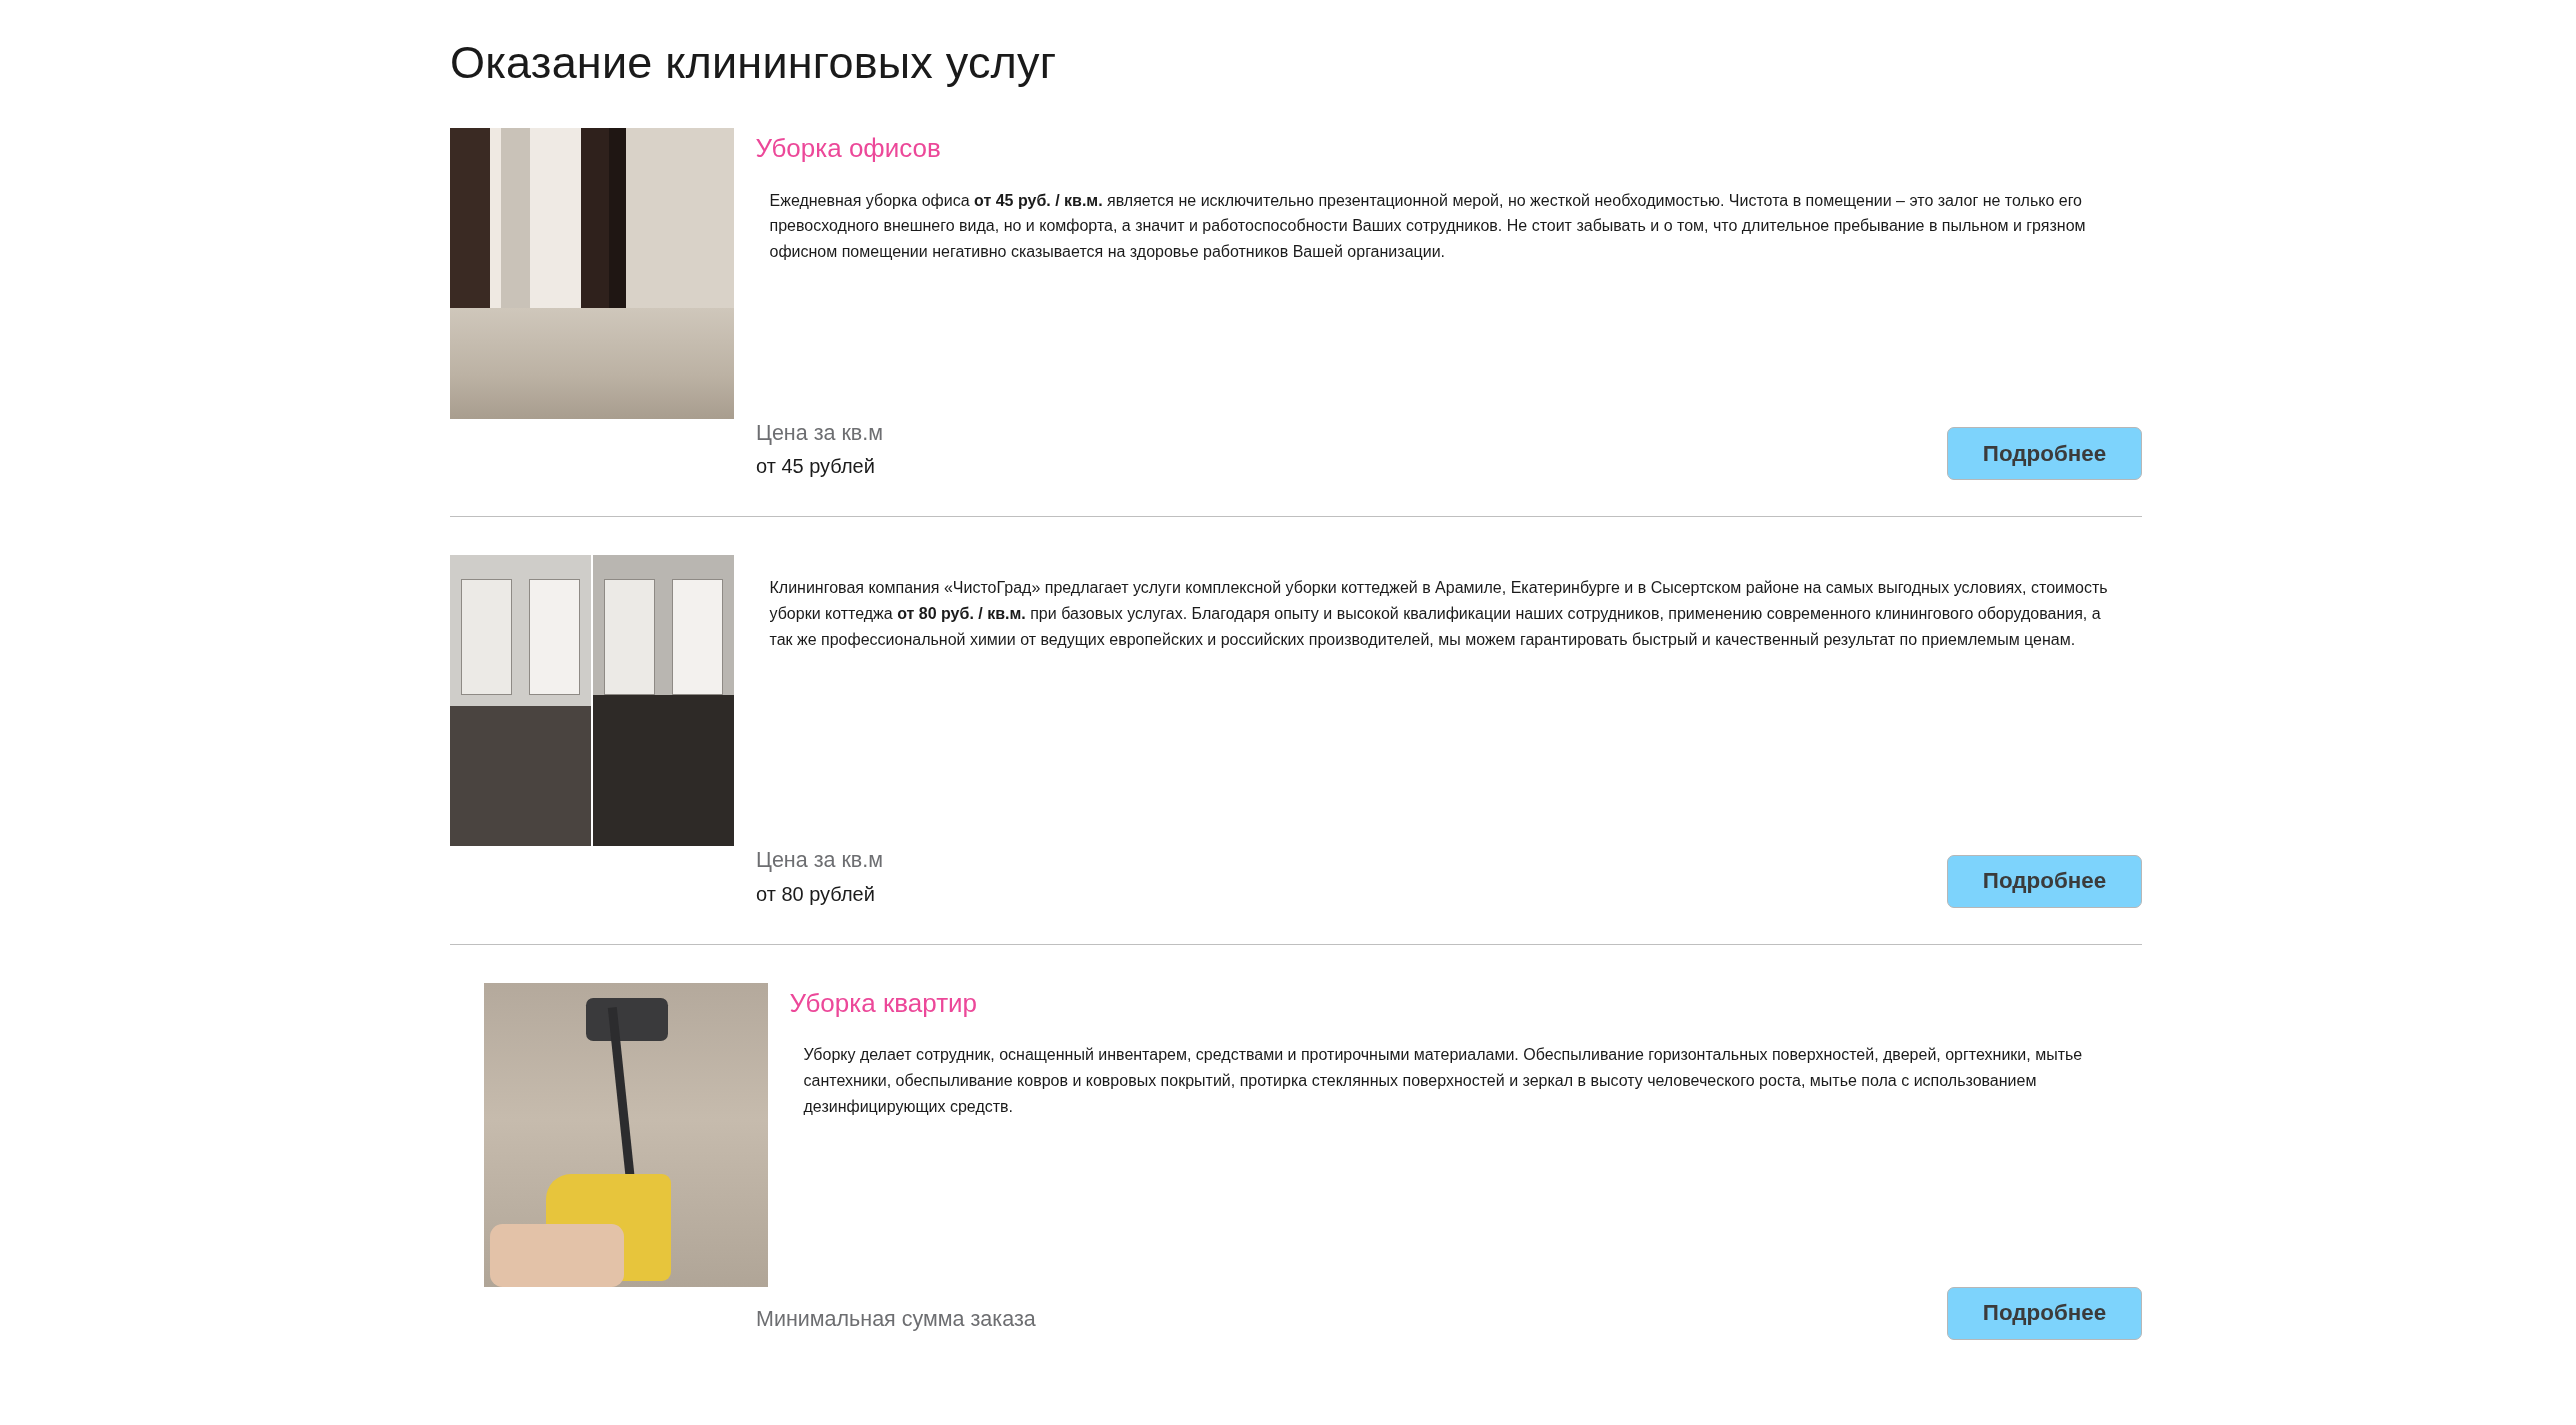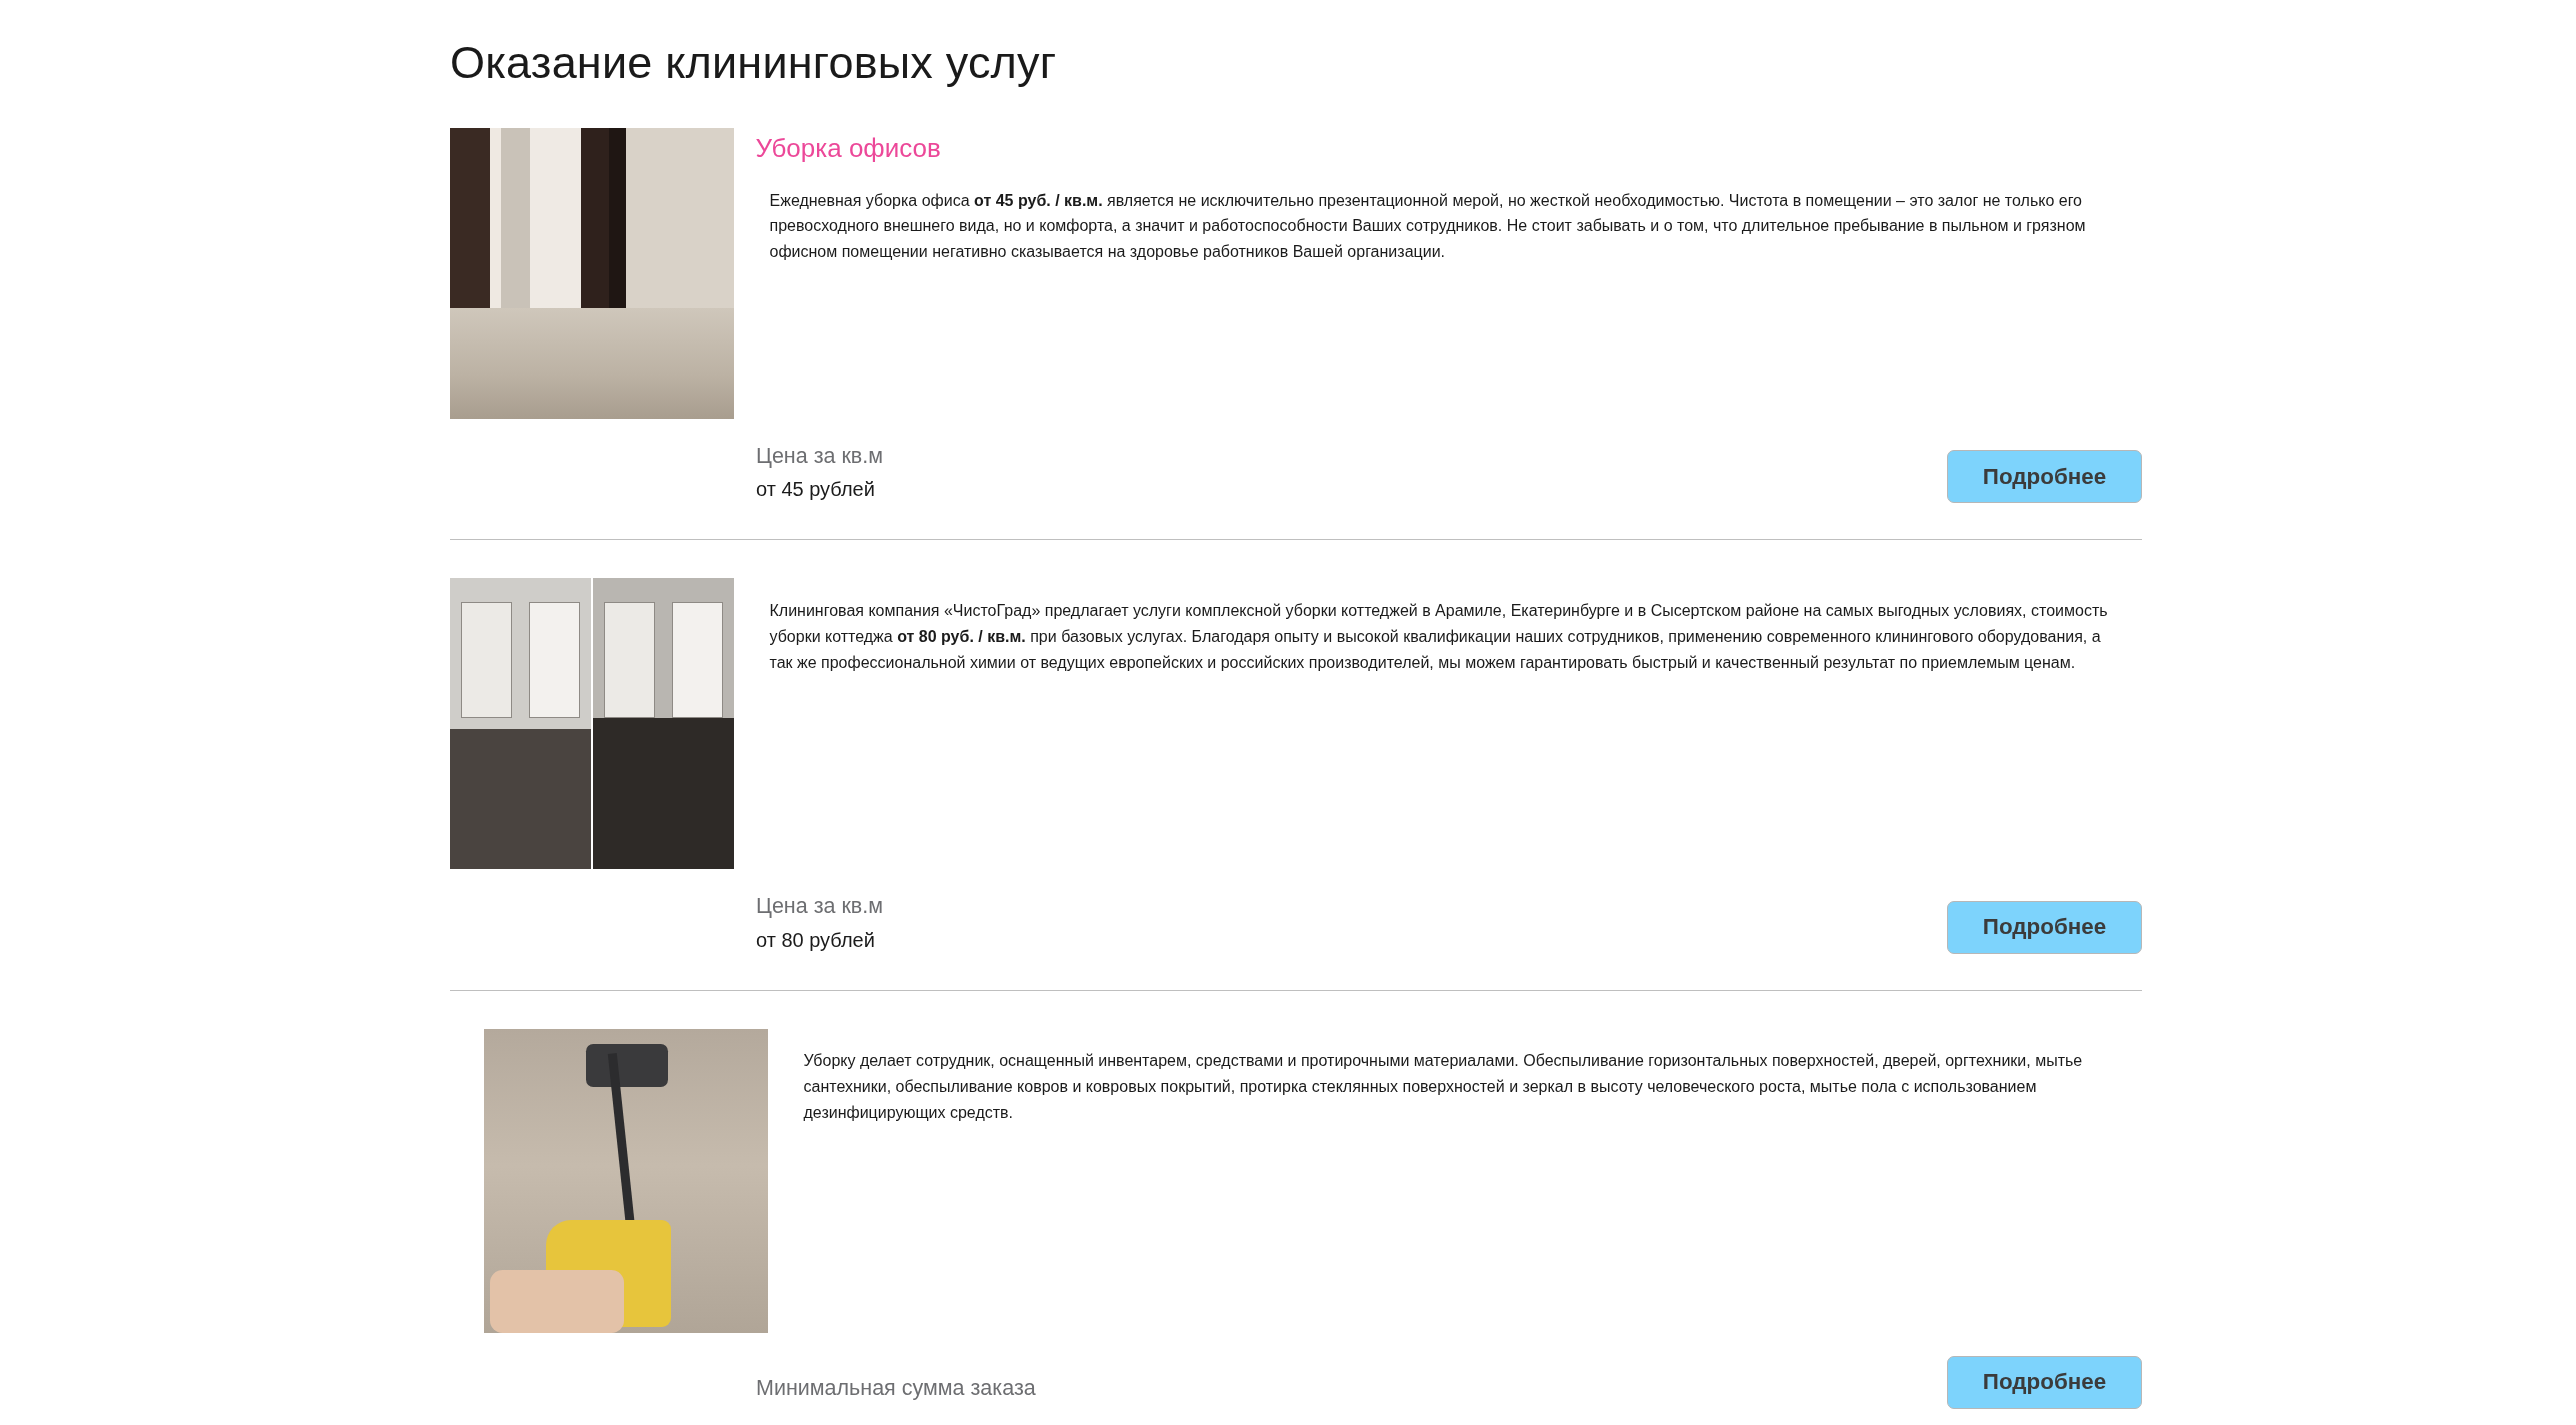--- a/index.html
+++ b/index.html
@@ -66,21 +66,20 @@
     line-height: 1.62;
     color: #1b1b1b;
     margin: 14px;
     max-width: 1382px;
   }
   .service-text b { font-weight: 700; }
   .service-footer {
     display: flex;
     align-items: flex-end;
     justify-content: space-between;
-    margin-top: 23px;
     padding-left: 306px;
   }
   .price-block { line-height: 1.35; }
   .price-label {
     font-size: 21.5px;
     color: #6d6e71;
   }
   .price-value {
     font-size: 20px;
     font-weight: 400;
@@ -251,20 +250,21 @@
       <div class="service-top">
         <div class="thumb h3">
           <div class="img-mop">
             <div class="head"></div>
             <div class="handle"></div>
             <div class="glove"></div>
             <div class="arm"></div>
           </div>
         </div>
         <div class="service-body">
+          <h2 class="service-title">Уборка квартир</h2>
           <p class="service-text">
             <span>Уборку делает сотрудник, оснащенный инвентарем, средствами и протирочными материалами. Обеспыливание горизонтальных поверхностей, дверей, оргтехники, мытье сантехники, обеспыливание ковров и ковровых покрытий, протирка стеклянных поверхностей и зеркал в высоту человеческого роста, мытье пола с использованием дезинфицирующих средств.</span>
           </p>
         </div>
       </div>
       <div class="service-footer">
         <div class="price-block">
           <div class="price-label">Минимальная сумма заказа</div>
           <div class="price-value"></div>
         </div>

